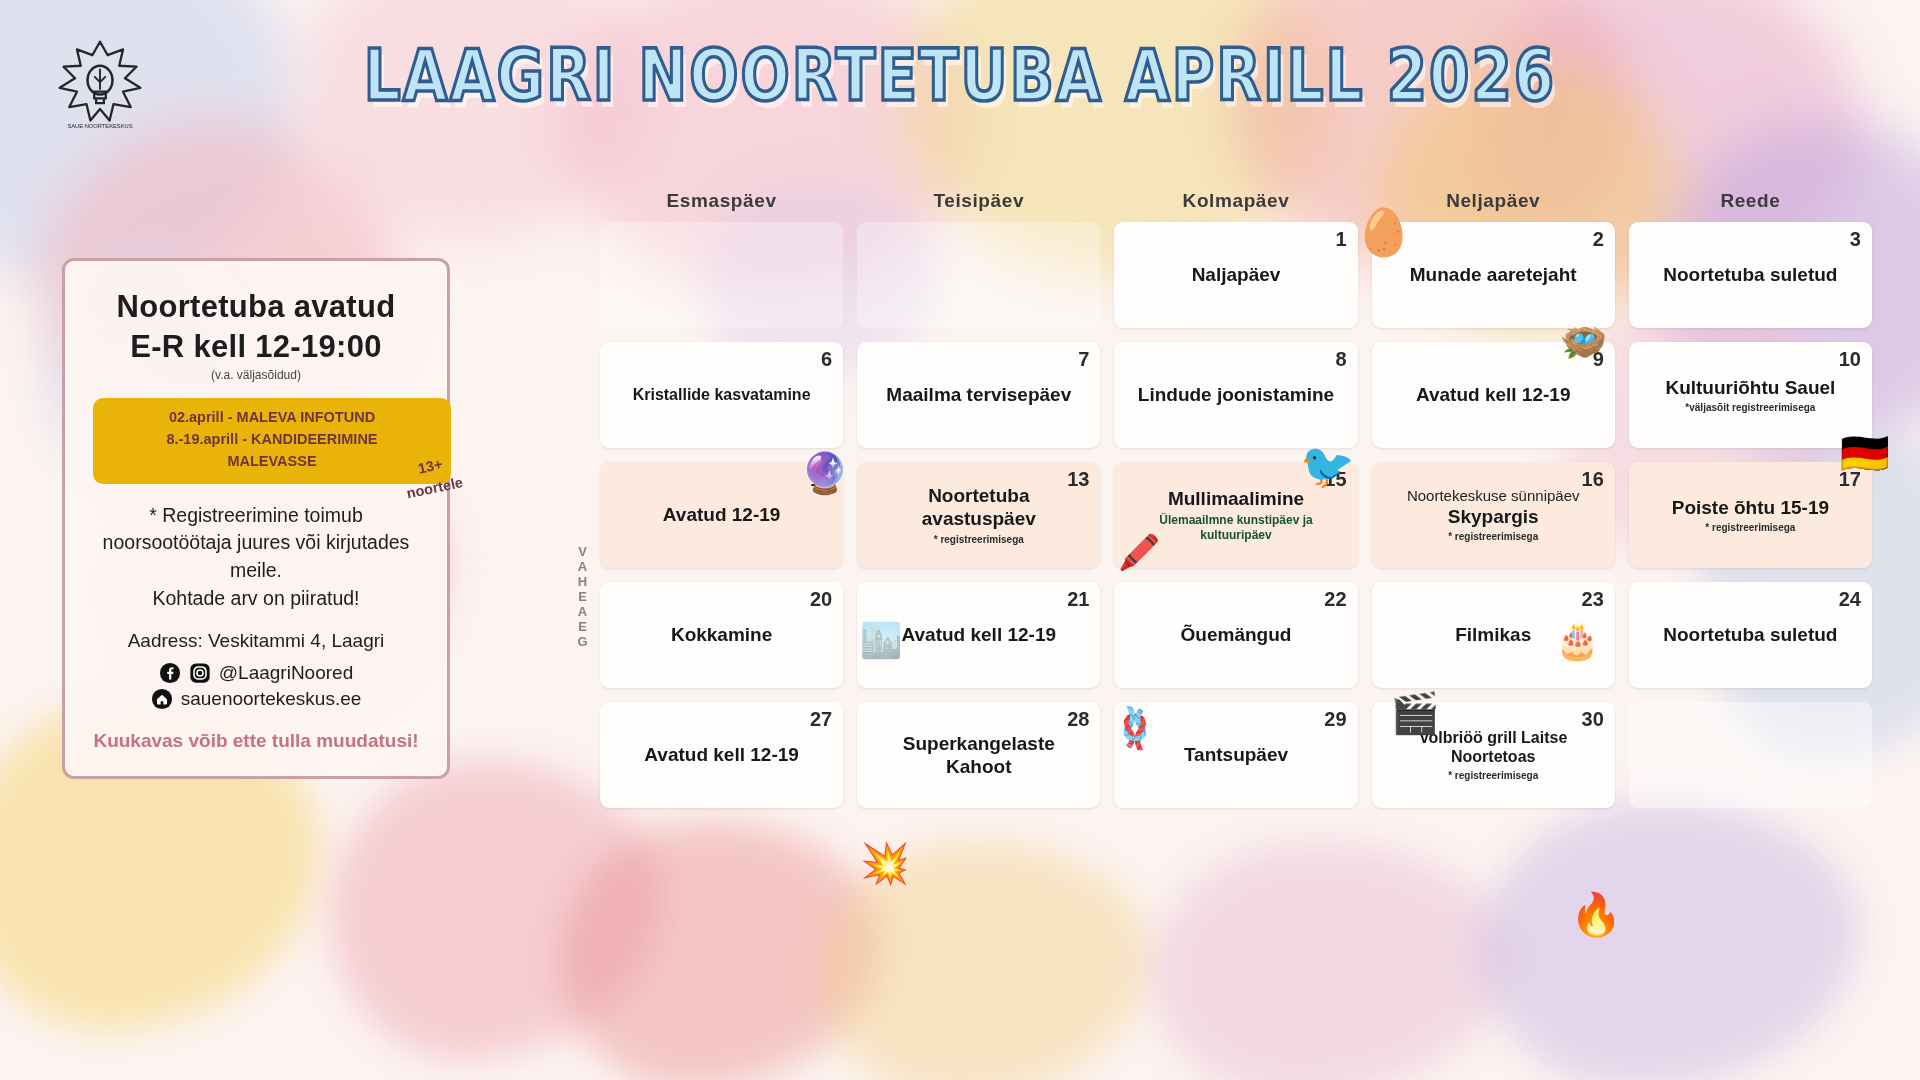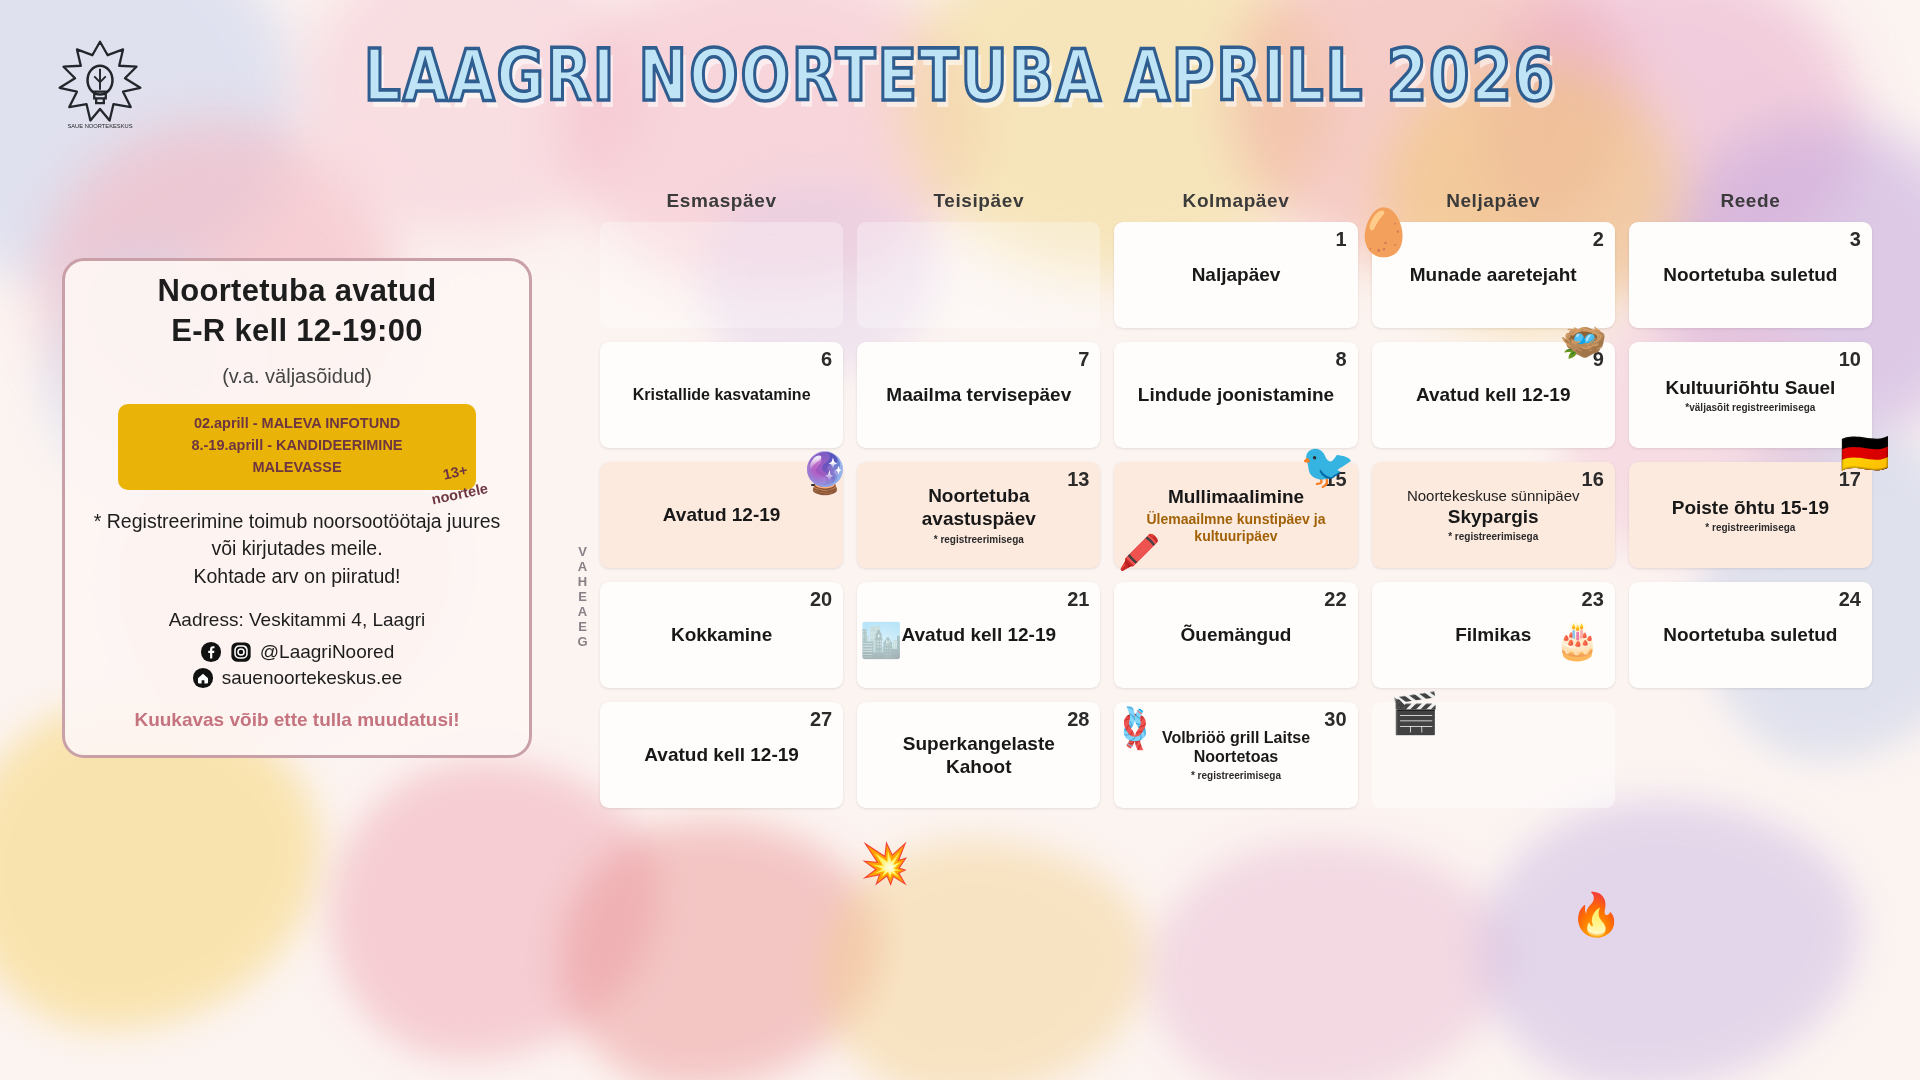--- a/index.html
+++ b/index.html
@@ -19,29 +19,29 @@
     font-family:"DejaVu Sans", sans-serif;
     font-weight:bold;font-size:58px;letter-spacing:2px;
     color:#bfe4f5;
     -webkit-text-stroke:3px #2f5d8f;
     text-shadow:4px 5px 0 rgba(255,255,255,.55);
     transform:scaleY(1.22);
   }
   #logo{position:absolute;left:52px;top:36px;width:96px;height:96px;z-index:6;}
   
   #info{
-    position:absolute;left:62px;top:258px;width:470px;
+    position:absolute;left:62px;top:258px;width:388px;
     background:rgba(253,245,243,.93);
-    border:3px solid #c9a0a8;border-radius:22px;
-    z-index:6;padding:10px 28px 24px;box-sizing:border-box;
+    border:3px solid #c9a0a8;border-radius:12px;
+    z-index:6;padding:26px 28px 24px;box-sizing:border-box;
     text-align:center;color:#1d1d1d;
   }
   #info h1{margin:0;font-size:31px;font-weight:bold;line-height:1.28;letter-spacing:.3px;}
   #info .sub{margin-top:16px;font-size:22px;font-weight:bold;color:#c4737f;}
-  #info .sub2{font-size:20px;color:#444;margin-top:15px;}
+  #info .sub2{font-size:12px;color:#444;margin-top:2px;}
   #infoPink{
     margin:16px auto 0;background:#eab308;border-radius:10px;
     padding:9px 14px 11px;width:330px;position:relative;
   }
   #infoPink div{font-size:14.5px;font-weight:bold;color:#6d3640;line-height:1.5;}
   #ageTag{position:absolute;right:-10px;bottom:-16px;font-size:14px;font-weight:bold;color:#333;transform:rotate(-12deg);line-height:1.05;text-align:center;}
   #info .note{margin-top:18px;font-size:19.5px;line-height:1.42;}
   #info .addr{margin-top:18px;font-size:19px;}
   #info .social{margin-top:10px;font-size:19px;display:flex;align-items:center;justify-content:center;gap:8px;}
   #info .social2{margin-top:4px;font-size:19px;display:flex;align-items:center;justify-content:center;gap:8px;}
@@ -61,21 +61,21 @@
     display:flex;align-items:center;justify-content:center;
   }
   .cell.empty{background:rgba(255,255,255,.30);box-shadow:none;}
   .cell.holiday{background:#fdeadf;}
   .cell.faded{background:rgba(255,255,255,.45);box-shadow:none;}
   .num{position:absolute;top:6px;right:11px;font-size:20px;font-weight:bold;color:#2b2b2b;}
   .ev{
     text-align:center;font-size:19px;font-weight:bold;color:#181818;line-height:1.22;
     width:100%;padding:0 2px;box-sizing:border-box;
   }
-  .ev .small{display:block;font-size:14px;font-weight:bold;margin-top:3px;color:#a16207;}
+  .ev .small{display:block;font-size:12px;font-weight:bold;margin-top:3px;color:#14532d;}
   .ev .tiny{display:block;font-size:10px;font-weight:bold;margin-top:3px;color:#2a2a2a;}
   .ev .sub{display:block;font-size:15px;font-weight:normal;color:#222;line-height:1.2;}
   .ev.sm{font-size:16px;}
   
   #vaheaeg{
     position:absolute;left:575px;top:545px;z-index:6;
     font-size:13px;font-weight:bold;color:#8a7f86;letter-spacing:1px;
     line-height:1.15;width:16px;text-align:center;
   }
   
@@ -259,20 +259,24 @@
       </div>
       <div class="cell">
         <div class="num">27</div>
         <div class="ev"><span>Avatud kell 12-19</span></div>
       </div>
       <div class="cell">
         <div class="num">28</div>
         <div class="ev"><span>Superkangelaste Kahoot</span></div>
       </div>
       <div class="cell">
+        <div class="num">29</div>
+        <div class="ev"><span>Tantsupäev</span></div>
+      </div>
+      <div class="cell">
         <div class="num">30</div>
         <div class="ev sm"><span>Volbriöö grill Laitse Noortetoas</span><span class="tiny">* registreerimisega</span></div>
       </div>
       <div class="cell faded"></div>
     </div>
 </div>
 
 <div class="stick" style="left:1355px;top:205px;font-size:46px;">🥚</div>
 <div class="stick" style="left:1560px;top:320px;font-size:38px;">🪺</div>
 <div class="stick" style="left:800px;top:450px;font-size:40px;">🔮</div>

